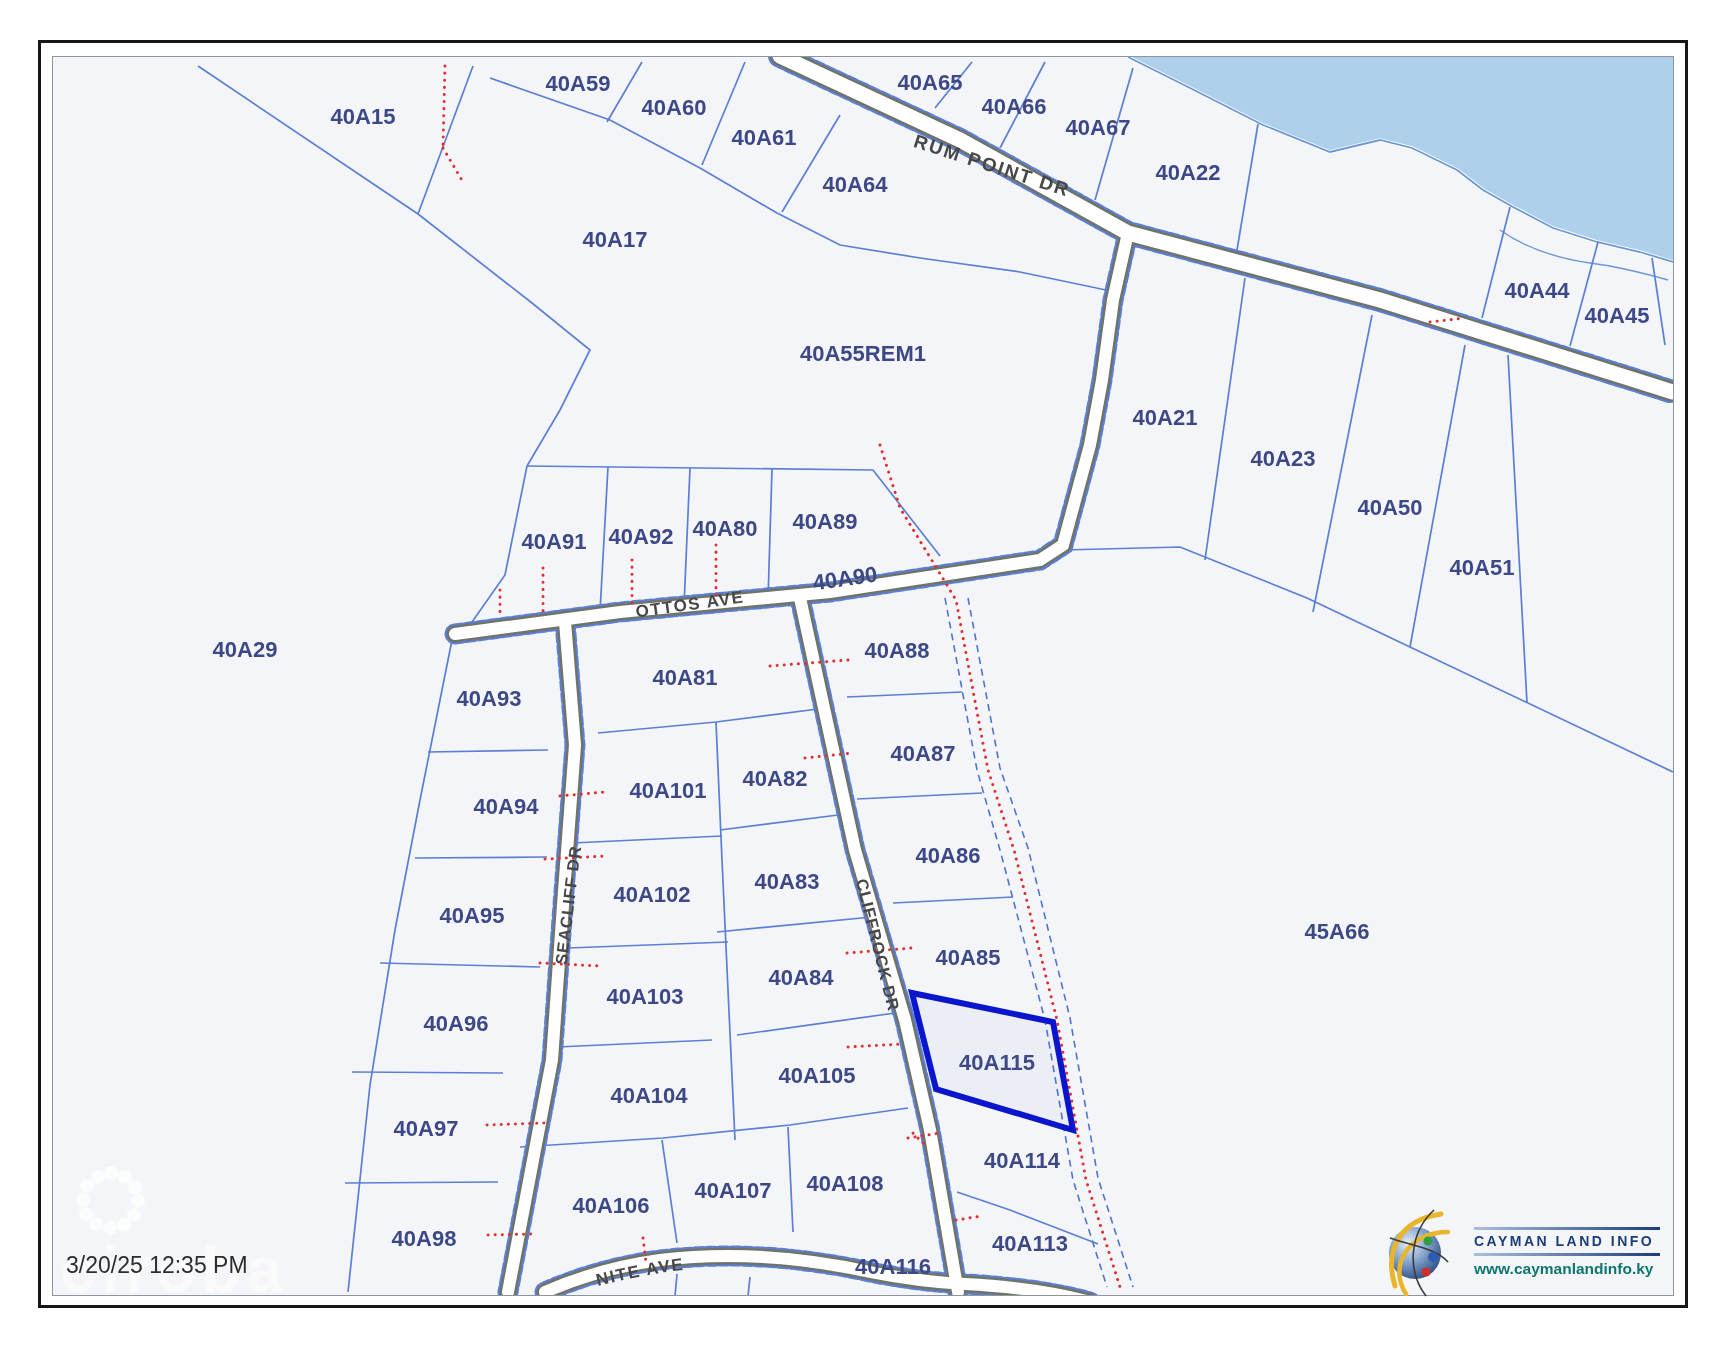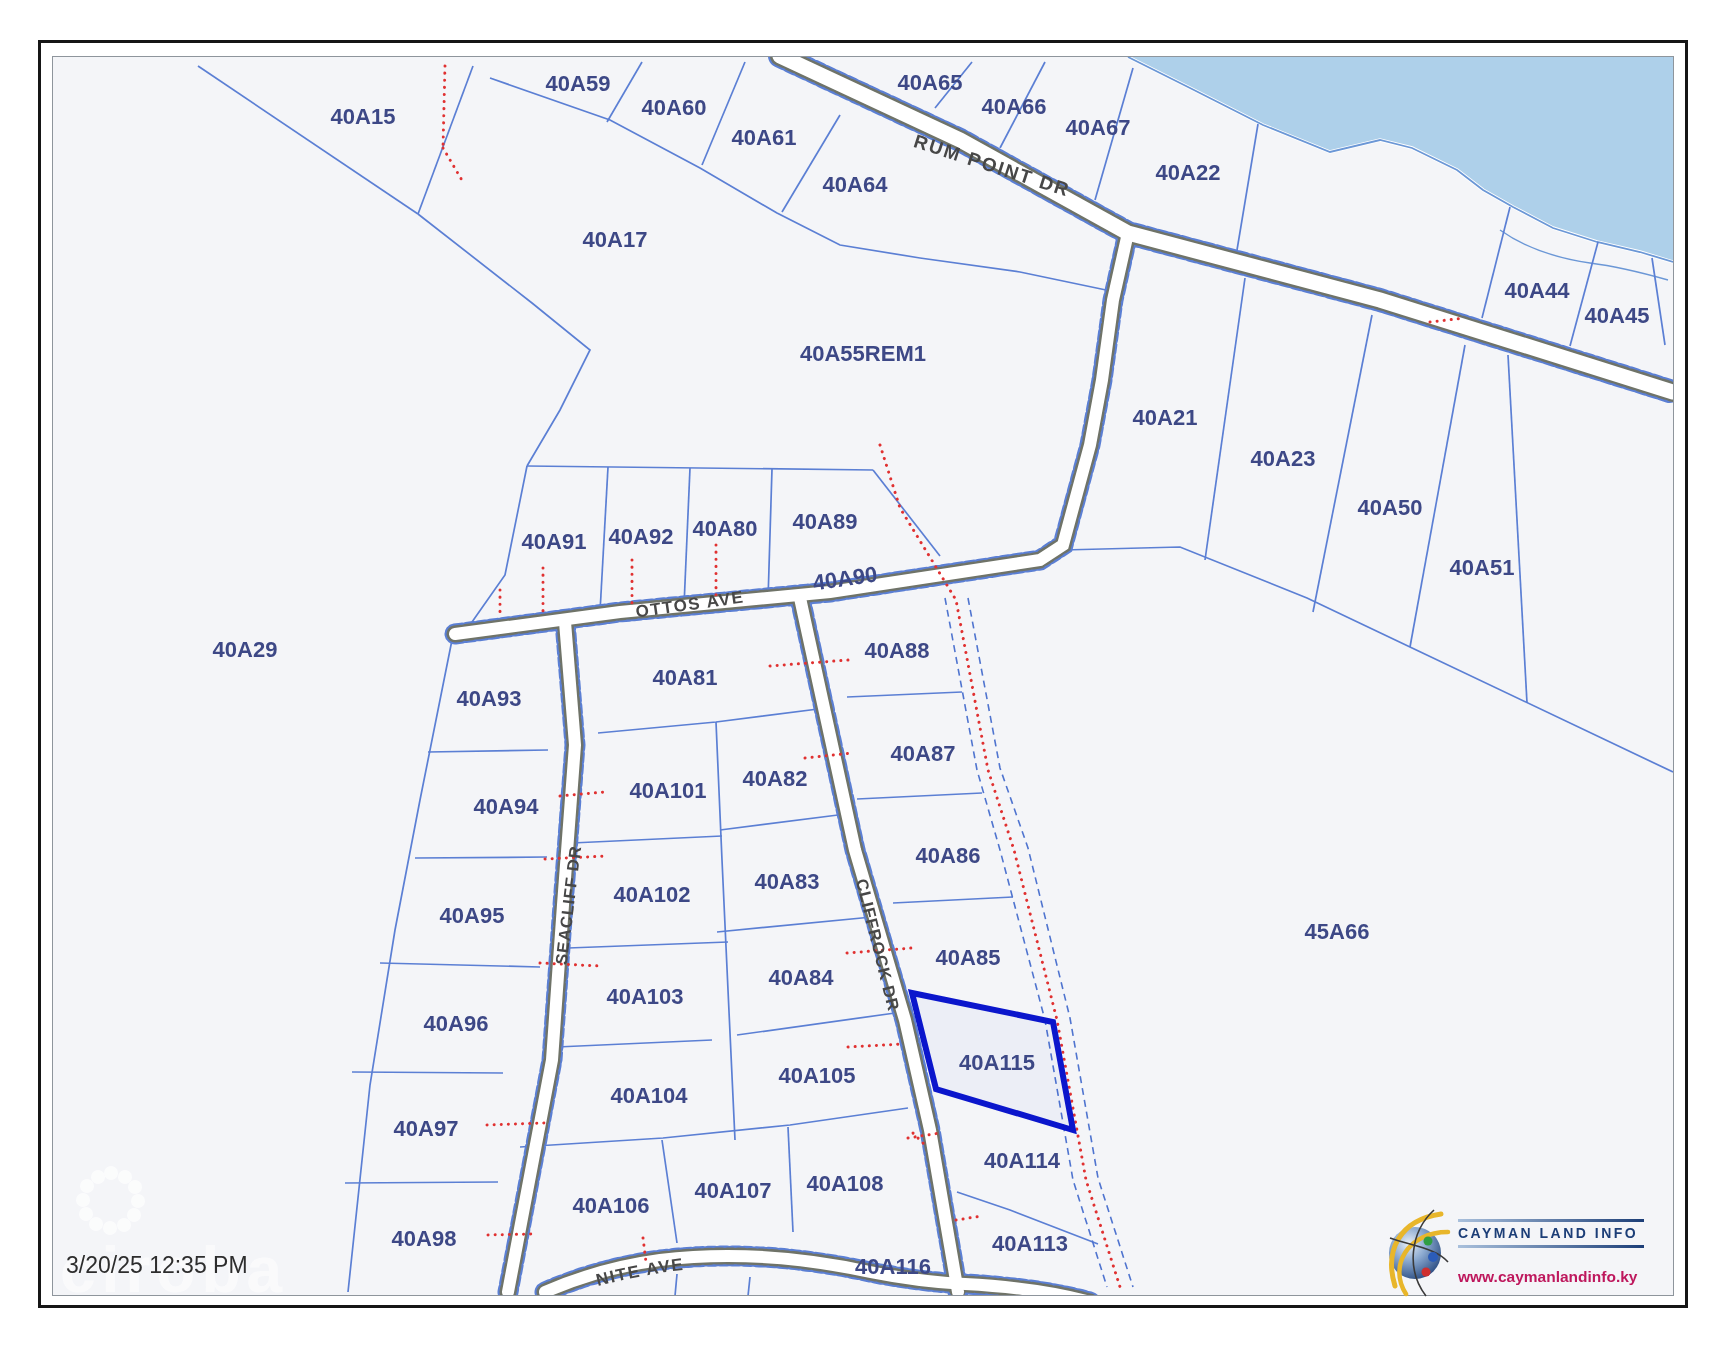--- a/index.html
+++ b/index.html
@@ -14,25 +14,25 @@
   .plabel{fill:#3d4886;font-weight:bold;font-size:22px;text-anchor:middle;}
   .rlabel{fill:#474747;font-weight:bold;text-anchor:middle;}
   .pline{stroke:#5b7fd4;stroke-width:1.7;fill:none;}
   .redtick{stroke:#e03131;stroke-width:3;fill:none;stroke-linecap:round;stroke-dasharray:0.1 7;}
   .trail{stroke:#4f74cf;stroke-width:1.6;fill:none;stroke-dasharray:7 5;}
   .road-blue{fill:none;stroke:#5b7fd4;stroke-dasharray:7 5;stroke-linecap:round;}
   .road-case{fill:none;stroke:#6f7368;stroke-dasharray:6 5;stroke-linecap:round;}
   .road-fill{fill:none;stroke:#ffffff;stroke-linecap:round;}
   .timestamp{position:absolute;left:66px;top:1252px;font-size:23px;color:#2d2d2d;}
   .logo{position:absolute;left:1378px;top:1200px;width:300px;height:104px;display:flex;align-items:center;}
-  .logo-text{margin-left:6px;width:186px;}
+  .logo-text{margin-left:22px;width:186px;}
   .logo-bar{height:3px;background:linear-gradient(90deg,#a9c0dc,#1c3e77);}
   .logo-title{color:#1c3e77;font-weight:bold;font-size:14px;letter-spacing:2.5px;
        padding:3px 0 4px 0;white-space:nowrap;}
-  .logo-url{color:#be185d;font-weight:bold;font-size:15.5px;padding-top:20px;white-space:nowrap;}
+  .logo-url{color:#0f766e;font-weight:bold;font-size:15.5px;padding-top:4px;white-space:nowrap;}
 </style>
 </head>
 <body>
 
 <div class="map-frame"></div>
 
 <div class="map-inner">
 <svg width="1620" height="1238" viewBox="53 57 1620 1238">
 
   <g>

